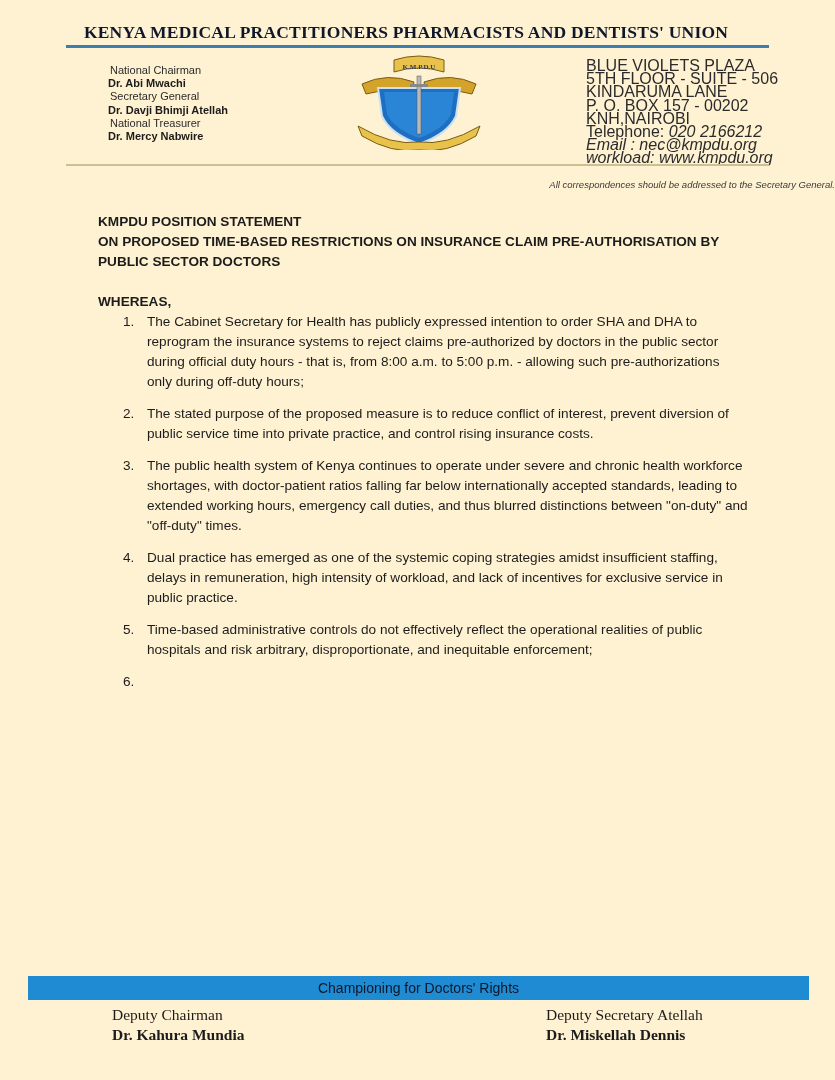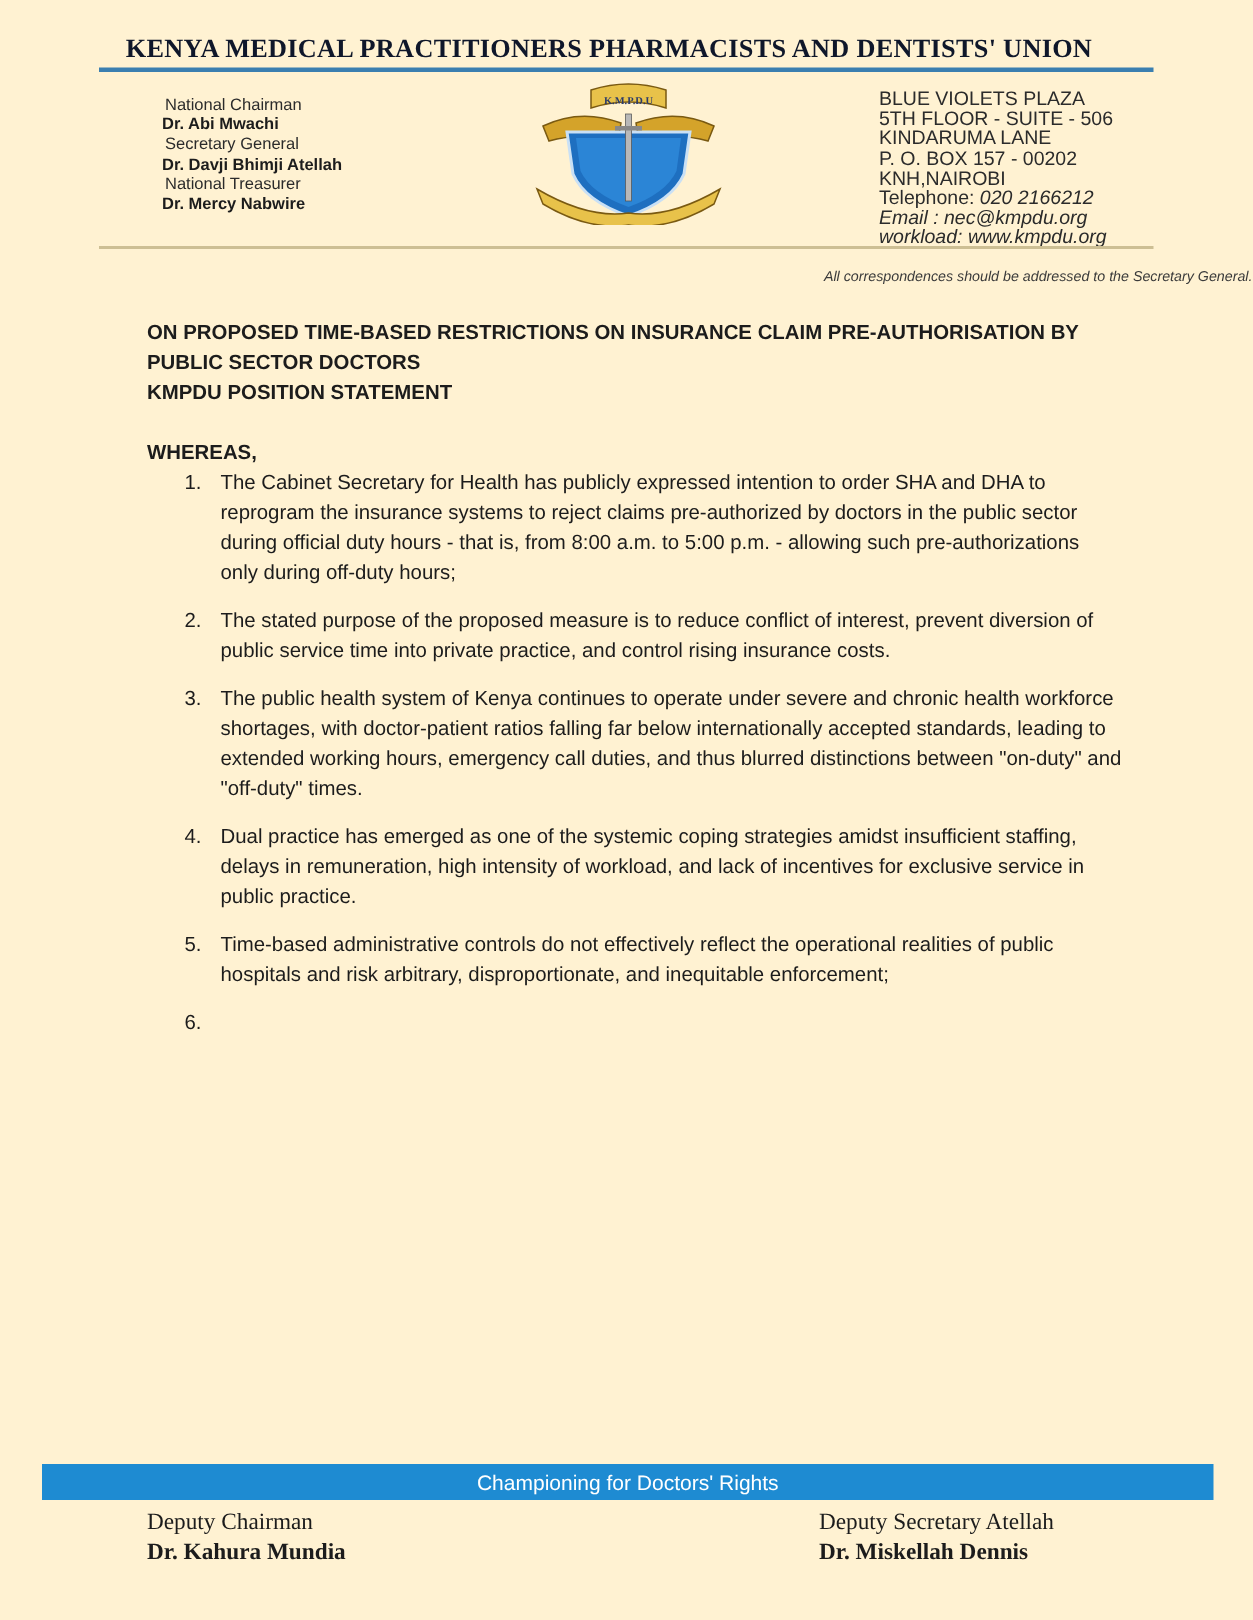--- a/index.html
+++ b/index.html
@@ -25,21 +25,21 @@
     position: absolute; left: 66px; top: 64px; width: 260px;
     font-size: 11px; line-height: 13.2px;
   }
   .officers .role { color: #2b2b2b; padding-left: 44px; }
   .officers .name { font-weight: bold; padding-left: 42px; color: #1c1c1c; }
   .crest {
     position: absolute; left: 352px; top: 54px; width: 134px; height: 96px;
   }
   .address {
     position: absolute; left: 586px; top: 59px; width: 200px;
-    font-size: 13px; line-height: 13.2px; color: #2b2b2b;
+    font-size: 16px; line-height: 13.2px; color: #2b2b2b;
   }
   .address .it { font-style: italic; }
   .mid-rule {
     position: absolute; left: 66px; top: 164px; width: 703px; height: 2px;
     background: #cdbf94;
   }
   .correspondence {
     position: absolute; left: 0; top: 179px; width: 835px; text-align: right;
     font-size: 9.5px; font-style: italic; color: #3a3a3a;
   }
@@ -50,28 +50,28 @@
   .heading { font-weight: bold; }
   .date { font-weight: bold; margin-top: 20px; }
   .date sup { font-size: 8px; vertical-align: super; line-height: 0; }
   .whereas { font-weight: bold; margin-top: 20px; }
   ol.clauses { margin: 0; padding: 0; list-style: none; }
   ol.clauses li { position: relative; padding-left: 49px; margin-bottom: 12px; }
   ol.clauses li .num { position: absolute; left: 25px; top: 0; }
   .banner {
     position: absolute; left: 28px; top: 976px; width: 781px; height: 24px;
     background: #1e8bd2;
-    text-align: center; font-size: 14px; line-height: 24px; color: #ffffff;
+    text-align: center; font-size: 14px; line-height: 24px; color: #0f172a;
   }
   .sig {
     position: absolute; top: 1005px;
     font-family: "Liberation Serif", serif; font-size: 15.5px; line-height: 20px;
   }
   .sig .sig-name { font-weight: bold; }
-  .sig-left { left: 98px; font-family: Liberation Serif, serif; }
+  .sig-left { left: 112px; font-family: Liberation Serif, serif; }
   .sig-right { left: 546px; }
 </style>
 </head>
 <body>
 
 <div class="org-title">KENYA MEDICAL PRACTITIONERS  PHARMACISTS AND DENTISTS' UNION</div>
 <div class="top-rule"></div>
 
 <div class="officers">
   <div class="role">National Chairman</div>
@@ -108,22 +108,22 @@
   <div>P. O. BOX 157 - 00202 KNH,NAIROBI</div>
   <div><span>Telephone: </span><span class="it">020  2166212</span></div>
   <div class="it"><span>Email : </span><span>nec@kmpdu.org</span></div>
   <div class="it"><span>workload: </span><span>www.kmpdu.org</span></div>
 </div>
 
 <div class="mid-rule"></div>
 <div class="correspondence">All correspondences should be addressed to the Secretary General.</div>
 
 <div class="content">
+  <div class="heading">KMPDU POSITION STATEMENT</div>
   <div class="heading">ON PROPOSED TIME-BASED RESTRICTIONS ON INSURANCE CLAIM PRE-AUTHORISATION BY PUBLIC SECTOR DOCTORS</div>
-  <div class="heading">KMPDU POSITION STATEMENT</div>
   <div class="whereas">WHEREAS,</div>
   <ol class="clauses">
     <li><span class="num">1.</span><span>The Cabinet Secretary for Health has publicly expressed intention to order SHA and DHA to reprogram the insurance systems to reject claims pre-authorized by doctors in the public sector during official duty hours - that is, from 8:00 a.m. to 5:00 p.m. - allowing such pre-authorizations only during off-duty hours;</span></li>
     <li><span class="num">2.</span><span>The stated purpose of the proposed measure is to reduce conflict of interest, prevent diversion of public service time into private practice, and control rising insurance costs.</span></li>
     <li><span class="num">3.</span><span>The public health system of Kenya continues to operate under severe and chronic health workforce shortages, with doctor-patient ratios falling far below internationally accepted standards, leading to extended working hours, emergency call duties, and thus blurred distinctions between "on-duty" and "off-duty" times.</span></li>
     <li><span class="num">4.</span><span>Dual practice has emerged as one of the systemic coping strategies amidst insufficient staffing, delays in remuneration, high intensity of workload, and lack of incentives for exclusive service in public practice.</span></li>
     <li><span class="num">5.</span><span>Time-based administrative controls do not effectively reflect the operational realities of public hospitals and risk arbitrary, disproportionate, and inequitable enforcement;</span></li>
     <li><span class="num">6.</span></li>
   </ol>
 </div>

